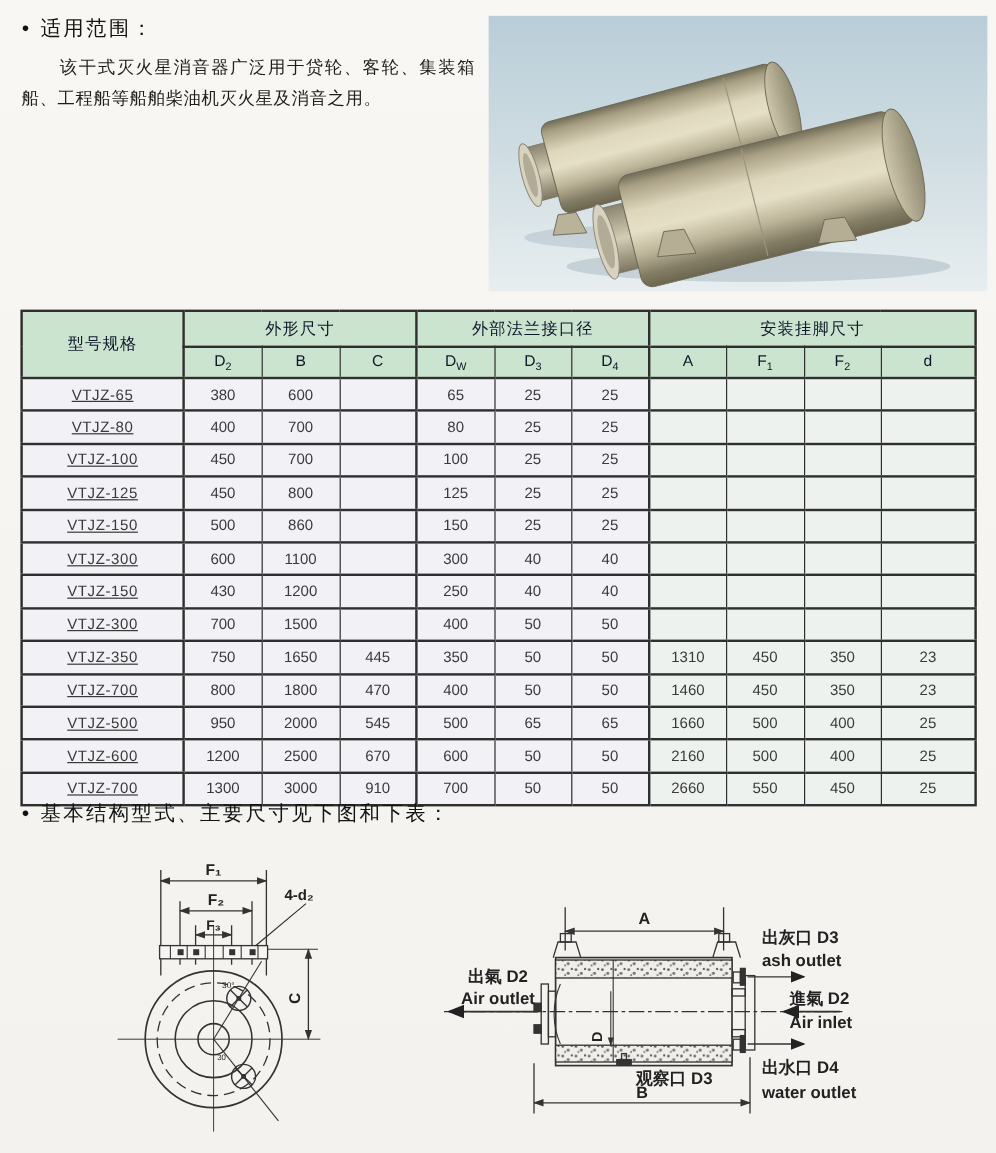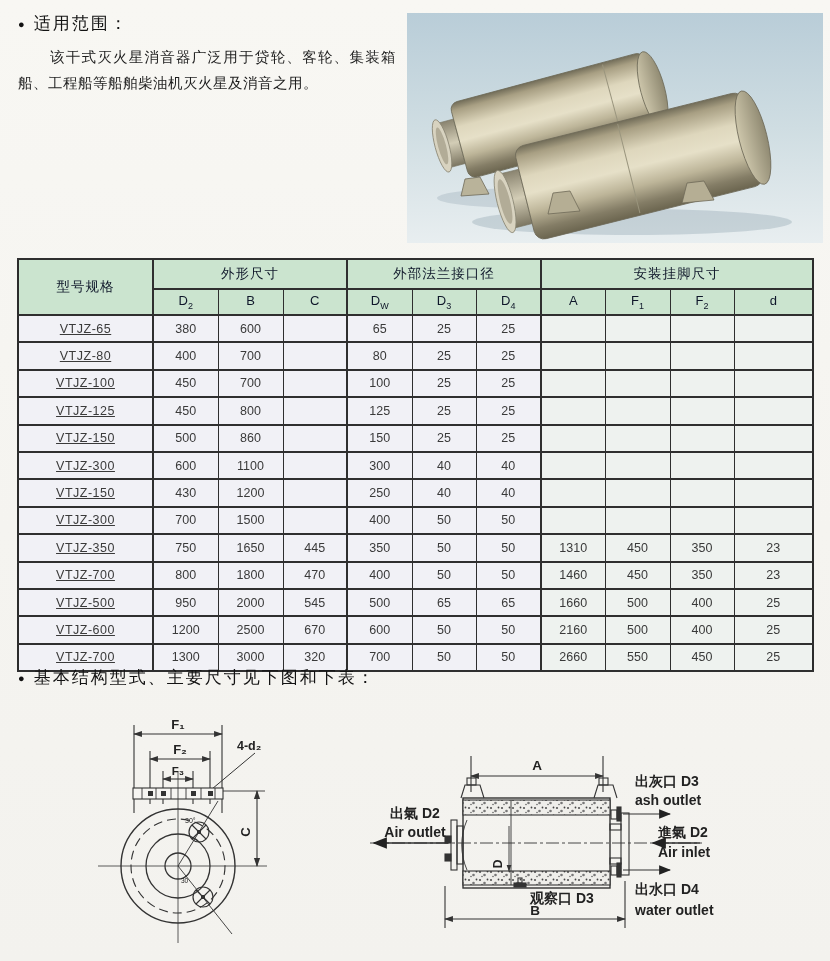--- a/index.html
+++ b/index.html
@@ -298,21 +298,21 @@
           <td>50</td>
           <td class="gsep">2160</td>
           <td>500</td>
           <td>400</td>
           <td>25</td>
         </tr>
           <tr>
           <td class="model">VTJZ-700</td>
           <td class="gsep">1300</td>
           <td>3000</td>
-          <td>320</td>
+          <td>910</td>
           <td class="gsep">700</td>
           <td>50</td>
           <td>50</td>
           <td class="gsep">2660</td>
           <td>550</td>
           <td>450</td>
           <td>25</td>
         </tr>
       </tbody>
     </table>

